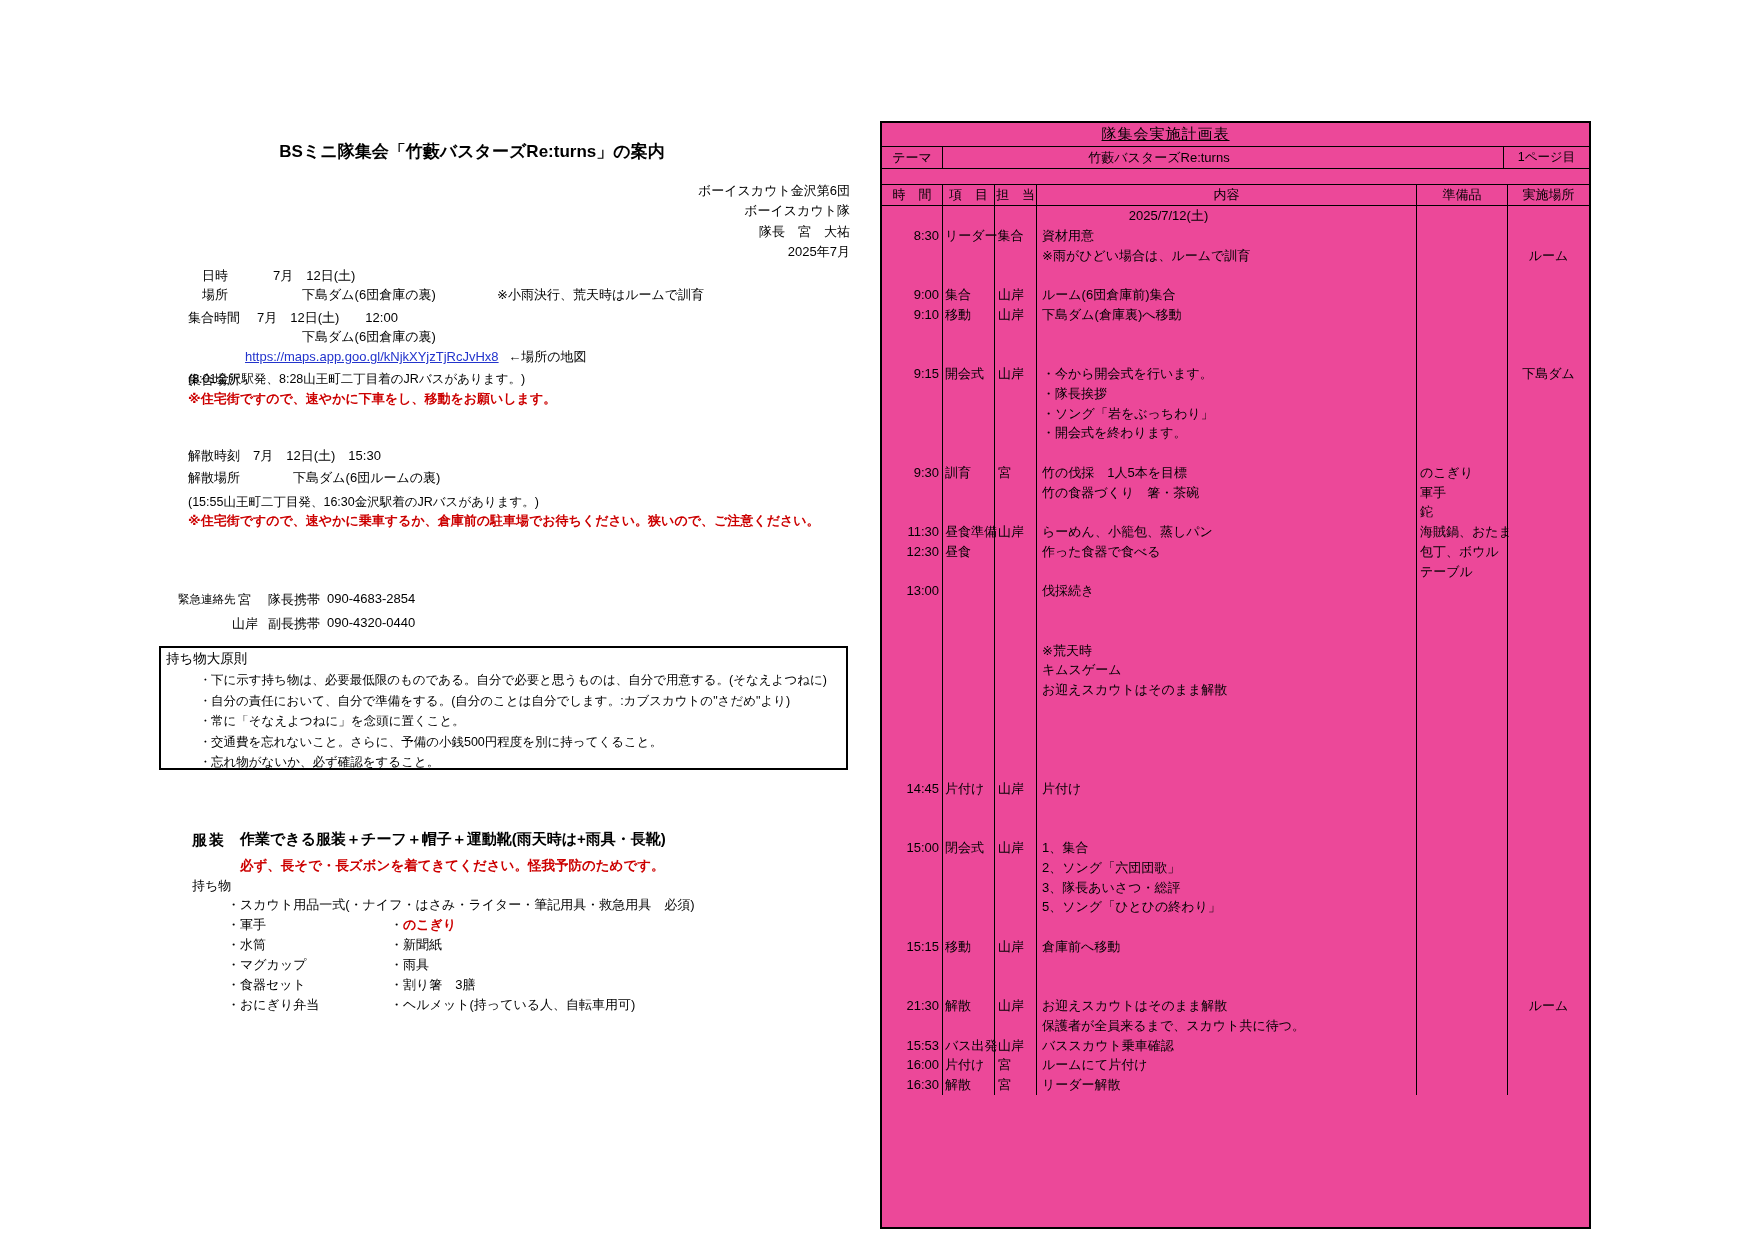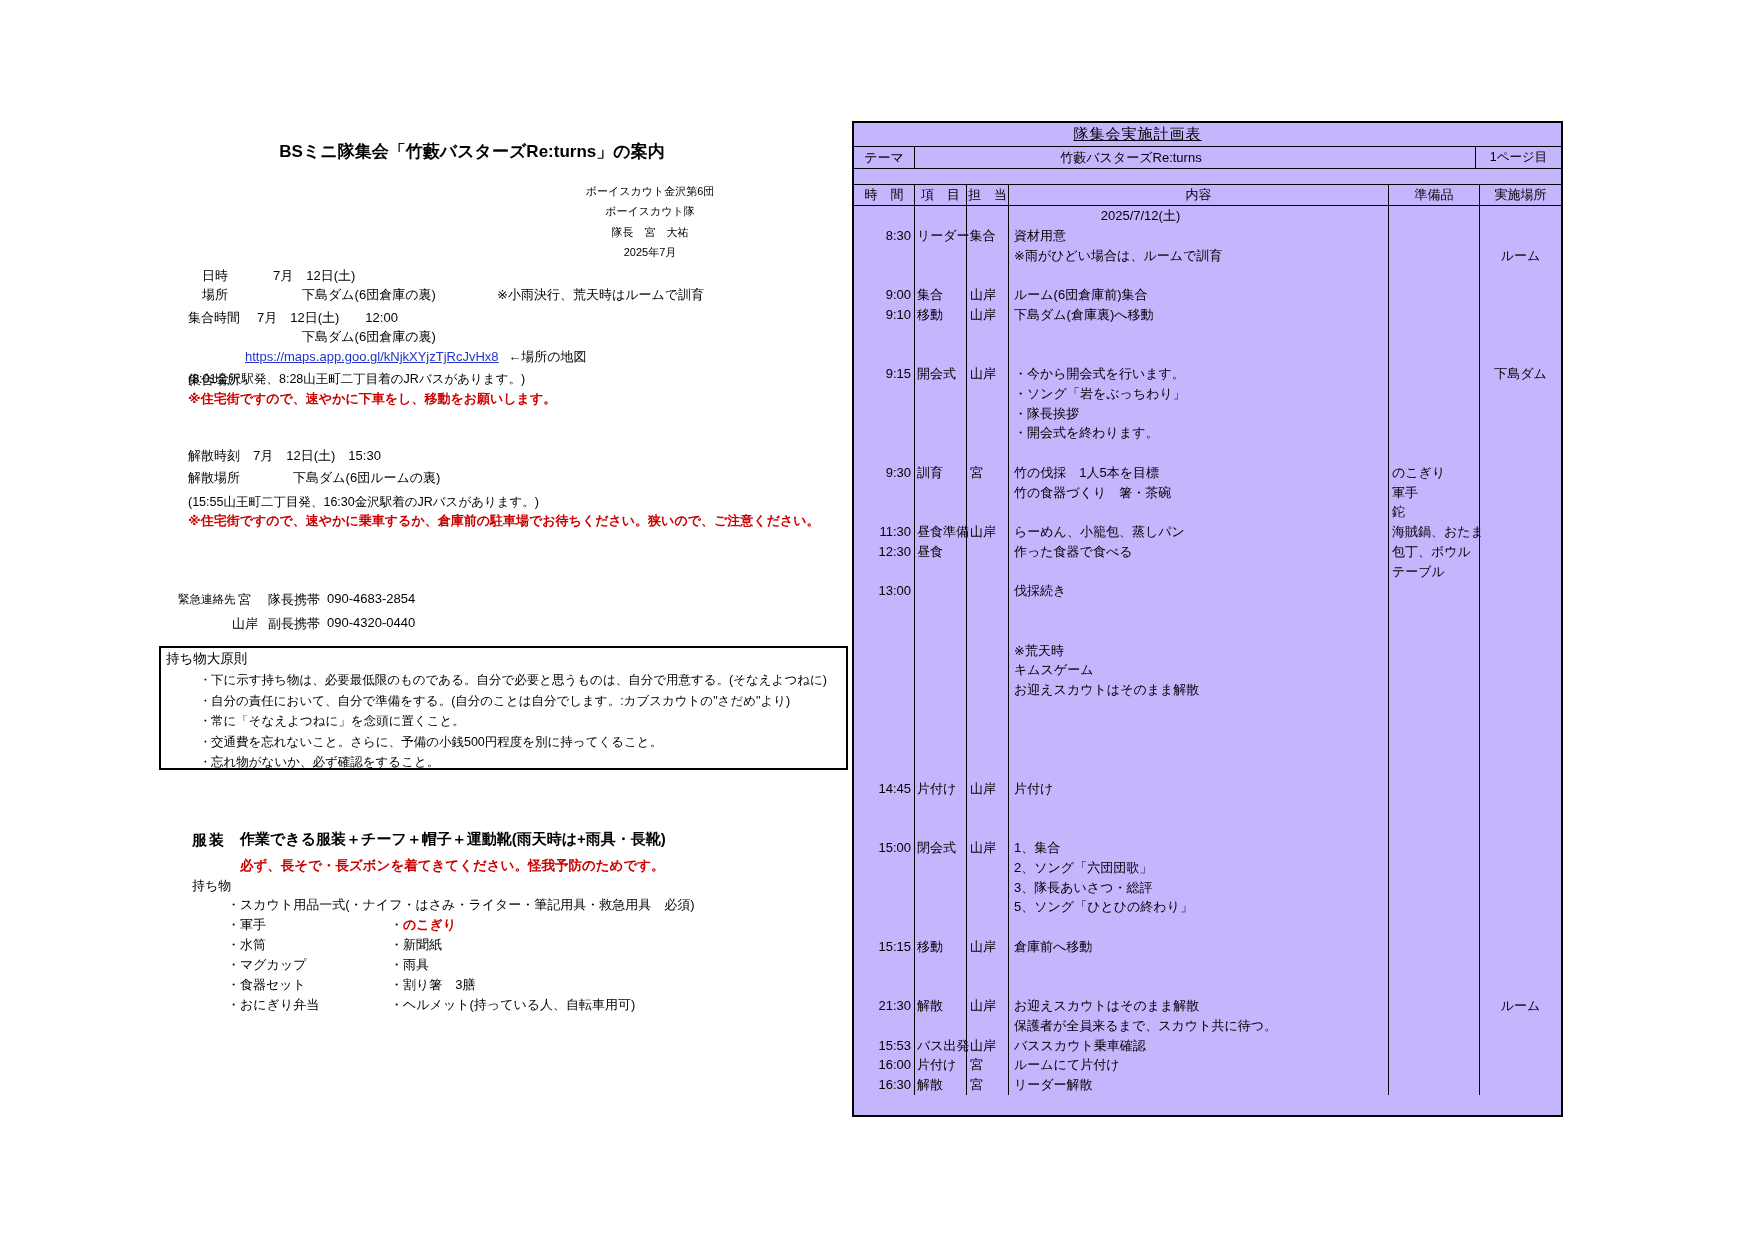--- a/index.html
+++ b/index.html
@@ -10,40 +10,40 @@
   }
   .abs{position:absolute;white-space:nowrap;}
   .fs13{font-size:13px;}
   .fs12{font-size:12.5px;}
   .red{color:#cc0000;font-weight:bold;}
   .link{color:#2233cc;text-decoration:underline;cursor:pointer;}
   .bold{font-weight:bold;}
 
   
   .notice-title{left:170px;top:140px;width:604px;text-align:center;font-size:17px;font-weight:bold;}
-  .org-block{left:450px;top:181px;width:400px;text-align:center;font-size:11px;}
+  .org-block{left:450px;top:181px;width:400px;text-align:right;font-size:13px;}
   .org-block div{height:20.3px;line-height:20.3px;}
 
   
   .bbox{
     position:absolute;left:159px;top:646px;width:689px;height:124px;
     border:2px solid #000;box-sizing:border-box;background:#fff;
   }
   .bbox-title{position:absolute;left:5px;top:2px;font-size:13.5px;}
   .rule{position:absolute;left:38px;font-size:12.5px;white-space:nowrap;}
   .rule .dot{display:inline-block;width:12px;}
 
   
   .item-row{position:absolute;left:227px;font-size:13px;white-space:nowrap;}
   .item-row .lcol{display:inline-block;width:163px;}
 
   
   .ptable{
-    position:absolute;left:852px;top:121px;width:711px;height:996px;
-    border:2px solid #000;box-sizing:border-box;background:#c4b5fd;
+    position:absolute;left:880px;top:121px;width:711px;height:1108px;
+    border:2px solid #000;box-sizing:border-box;background:#ec4899;
     font-size:13px;
   }
   .prow{display:flex;box-sizing:border-box;}
   .cell{box-sizing:border-box;white-space:nowrap;overflow:visible;}
   .title-row{height:24px;border-bottom:1px solid #000;}
   .ptitle{width:100%;text-align:center;padding-right:140px;text-decoration:underline;font-size:15px;line-height:22px;letter-spacing:1px;}
   .theme-row{height:22px;border-bottom:1px solid #000;}
   .th-label{width:61px;border-right:1px solid #000;text-align:center;line-height:21px;}
   .th-value{width:561px;border-right:1px solid #000;text-align:center;padding-right:128px;line-height:21px;}
   .th-page{flex:1;text-align:center;line-height:21px;font-size:12.5px;}
@@ -225,29 +225,29 @@
           <div class="cell c-item">開会式</div>
           <div class="cell c-tanto">山岸</div>
           <div class="cell c-naiyo">・今から開会式を行います。</div>
           <div class="cell c-junbi"></div>
           <div class="cell c-basho">下島ダム</div>
         </div>
         <div class="trow">
           <div class="cell c-time"></div>
           <div class="cell c-item"></div>
           <div class="cell c-tanto"></div>
+          <div class="cell c-naiyo">・隊長挨拶</div>
+          <div class="cell c-junbi"></div>
+          <div class="cell c-basho"></div>
+        </div>
+        <div class="trow">
+          <div class="cell c-time"></div>
+          <div class="cell c-item"></div>
+          <div class="cell c-tanto"></div>
           <div class="cell c-naiyo">・ソング「岩をぶっちわり」</div>
-          <div class="cell c-junbi"></div>
-          <div class="cell c-basho"></div>
-        </div>
-        <div class="trow">
-          <div class="cell c-time"></div>
-          <div class="cell c-item"></div>
-          <div class="cell c-tanto"></div>
-          <div class="cell c-naiyo">・隊長挨拶</div>
           <div class="cell c-junbi"></div>
           <div class="cell c-basho"></div>
         </div>
         <div class="trow">
           <div class="cell c-time"></div>
           <div class="cell c-item"></div>
           <div class="cell c-tanto"></div>
           <div class="cell c-naiyo">・開会式を終わります。</div>
           <div class="cell c-junbi"></div>
           <div class="cell c-basho"></div>

